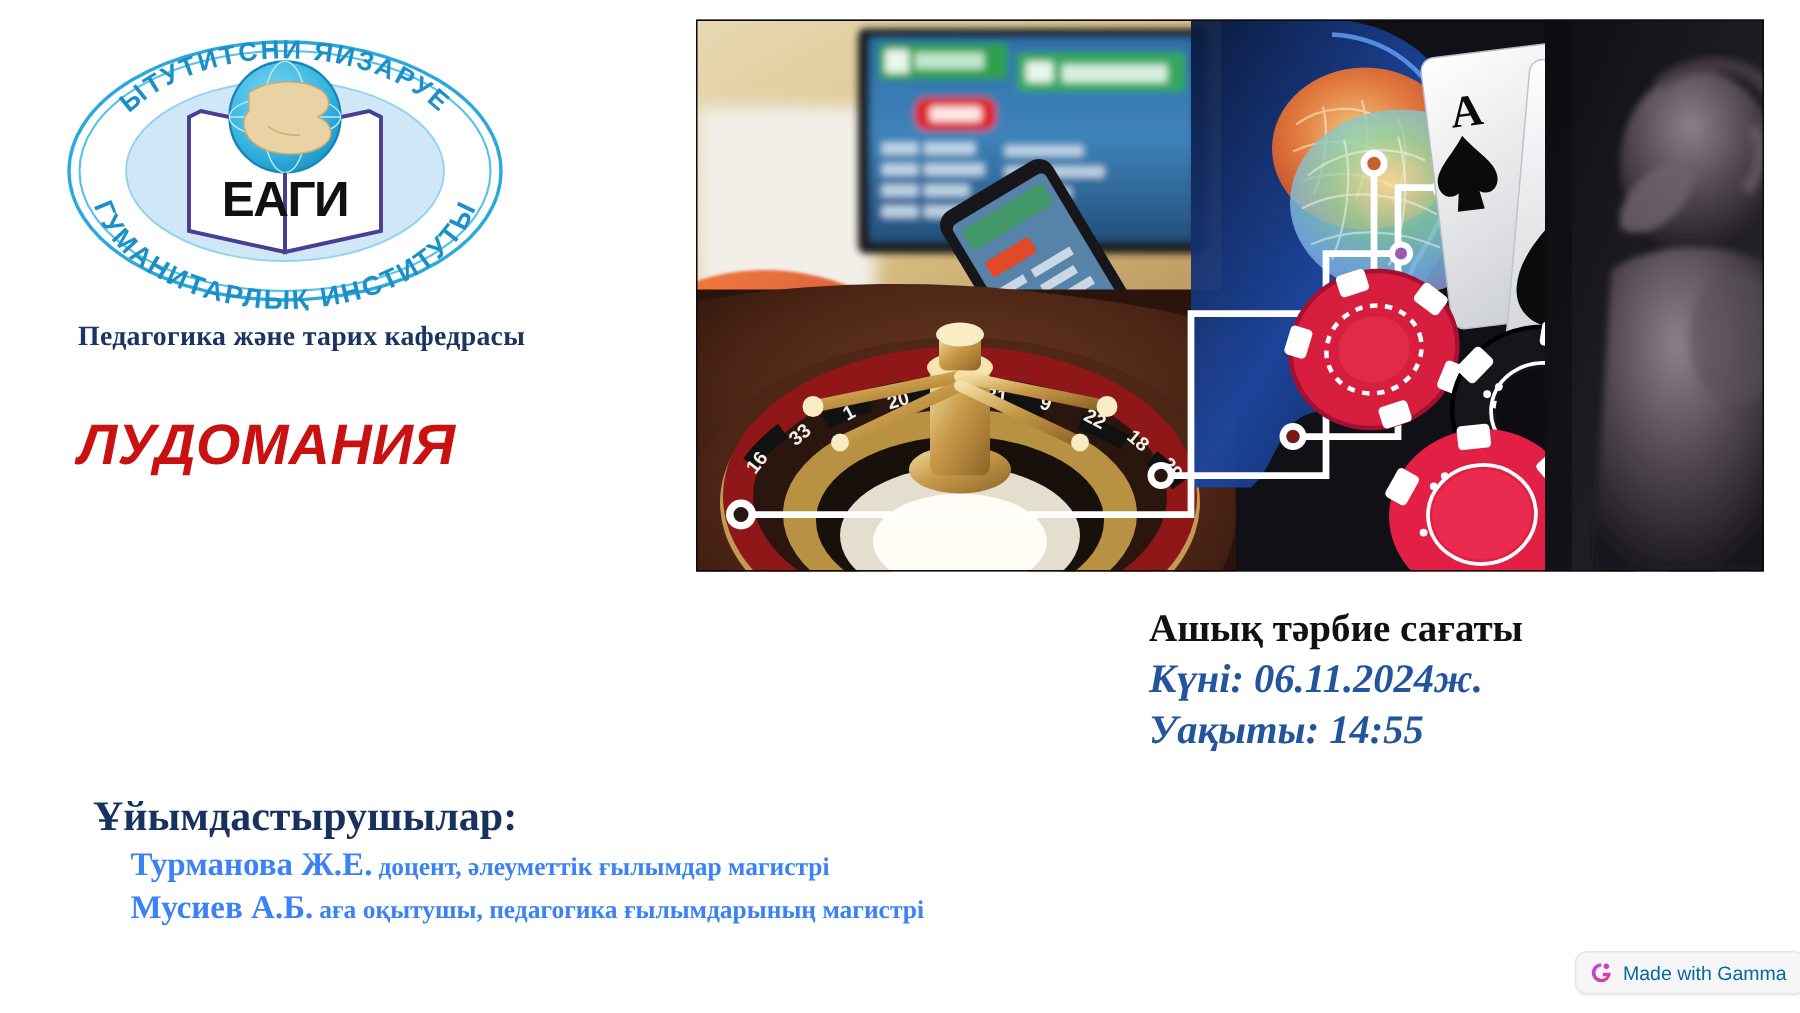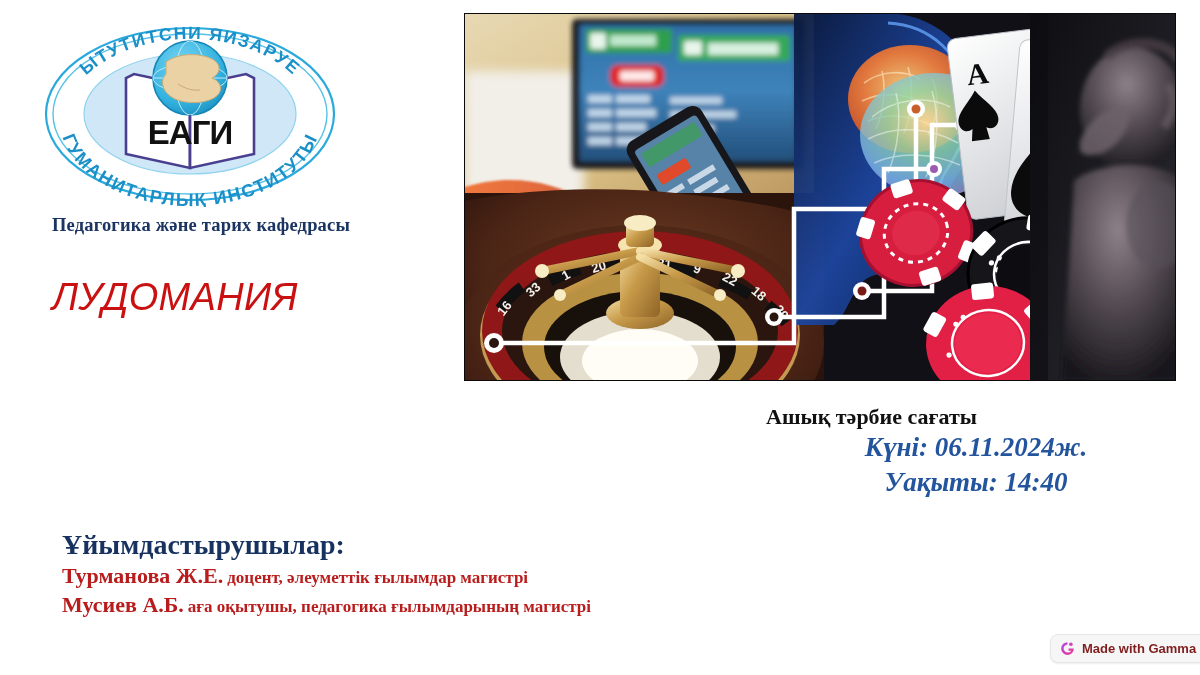--- a/index.html
+++ b/index.html
@@ -21,73 +21,73 @@
     position:absolute;left:52px;top:215px;
     font-family:"Liberation Serif", serif;
     font-weight:bold;font-size:18.5px;color:#1b3461;
     letter-spacing:.2px;white-space:nowrap;text-align:center;
   }
 
   
   .title{
     position:absolute;left:52px;top:272px;width:420px;
     font-family:"Liberation Sans", sans-serif;
-    font-weight:normal;font-style:italic;
+    font-weight:bold;font-style:italic;
     font-size:38px;line-height:1.33;
     color:#c91111;letter-spacing:.3px;
   }
   .title-line{display:block;white-space:nowrap;}
 
   
   .photo{
     position:absolute;left:464px;top:13px;width:712px;height:368px;
     overflow:hidden;background:#0b0b0d;
   }
   .photo svg{display:block;width:712px;height:368px;}
 
   
   .event{
     position:absolute;left:766px;top:404px;width:420px;
   }
   .event-head{
     font-family:"Liberation Serif", serif;
-    font-weight:bold;font-size:22px;color:#111111;
+    font-weight:bold;font-size:26px;color:#111111;
     white-space:nowrap;line-height:1.18;
   }
   .event-date,.event-time{
     font-family:"Liberation Serif", serif;
     font-weight:bold;font-style:italic;font-size:27px;
-    color:#23549e;white-space:nowrap;line-height:1.28;text-align:center;
+    color:#23549e;white-space:nowrap;line-height:1.28;
   }
 
   
   .org{position:absolute;left:62px;top:528px;width:740px;}
   .org-head{
     font-family:"Liberation Serif", serif;
     font-weight:bold;font-size:28px;color:#17325f;
     line-height:1.22;white-space:nowrap;
   }
   .org-row{
     font-family:"Liberation Serif", serif;
-    color:#b91c1c;line-height:1.3;white-space:nowrap;
+    color:#3b82f6;line-height:1.3;white-space:nowrap;margin-left:25px;
   }
   .org-name{font-weight:bold;font-size:22px;}
   .org-role{font-weight:bold;font-size:17px;}
 
   
   .gamma{
     position:absolute;left:1050px;top:634px;
     display:flex;align-items:center;gap:7px;
     background:#f6f6f7;border:1px solid #e6e6e8;border-radius:8px;
     padding:6px 12px 6px 9px;
     box-shadow:0 1px 2px rgba(0,0,0,.07);
   }
   .gamma-label{
     font-family:"Liberation Sans", sans-serif;
-    font-size:13px;font-weight:bold;color:#7f1d1d;white-space:nowrap;
+    font-size:13px;font-weight:normal;color:#0369a1;white-space:nowrap;
   }
 </style>
 </head>
 <body>
 
 <div class="slide">
 
   <div class="logo-wrap">
     <svg class="logo-svg" viewBox="0 0 320 185">
       <defs>
@@ -483,21 +483,21 @@
         <rect x="566" y="0" width="18" height="368" fill="#0b0b10" opacity=".6"></rect>
       </g>
 
       <rect width="712" height="368" fill="none" stroke="#0a0a0d" stroke-width="2"></rect>
     </svg>
   </div>
 
   <div class="event">
     <div class="event-head">Ашық тәрбие сағаты</div>
     <div class="event-date">Күні: 06.11.2024ж.</div>
-    <div class="event-time">Уақыты: 14:40</div>
+    <div class="event-time">Уақыты: 14:55</div>
   </div>
 
   <div class="org">
     <div class="org-head">Ұйымдастырушылар:</div>
     <div class="org-row">
       <span class="org-name">Турманова Ж.Е.</span>
       <span class="org-role">доцент, әлеуметтік ғылымдар магистрі</span>
     </div>
     <div class="org-row">
       <span class="org-name">Мусиев А.Б.</span>

